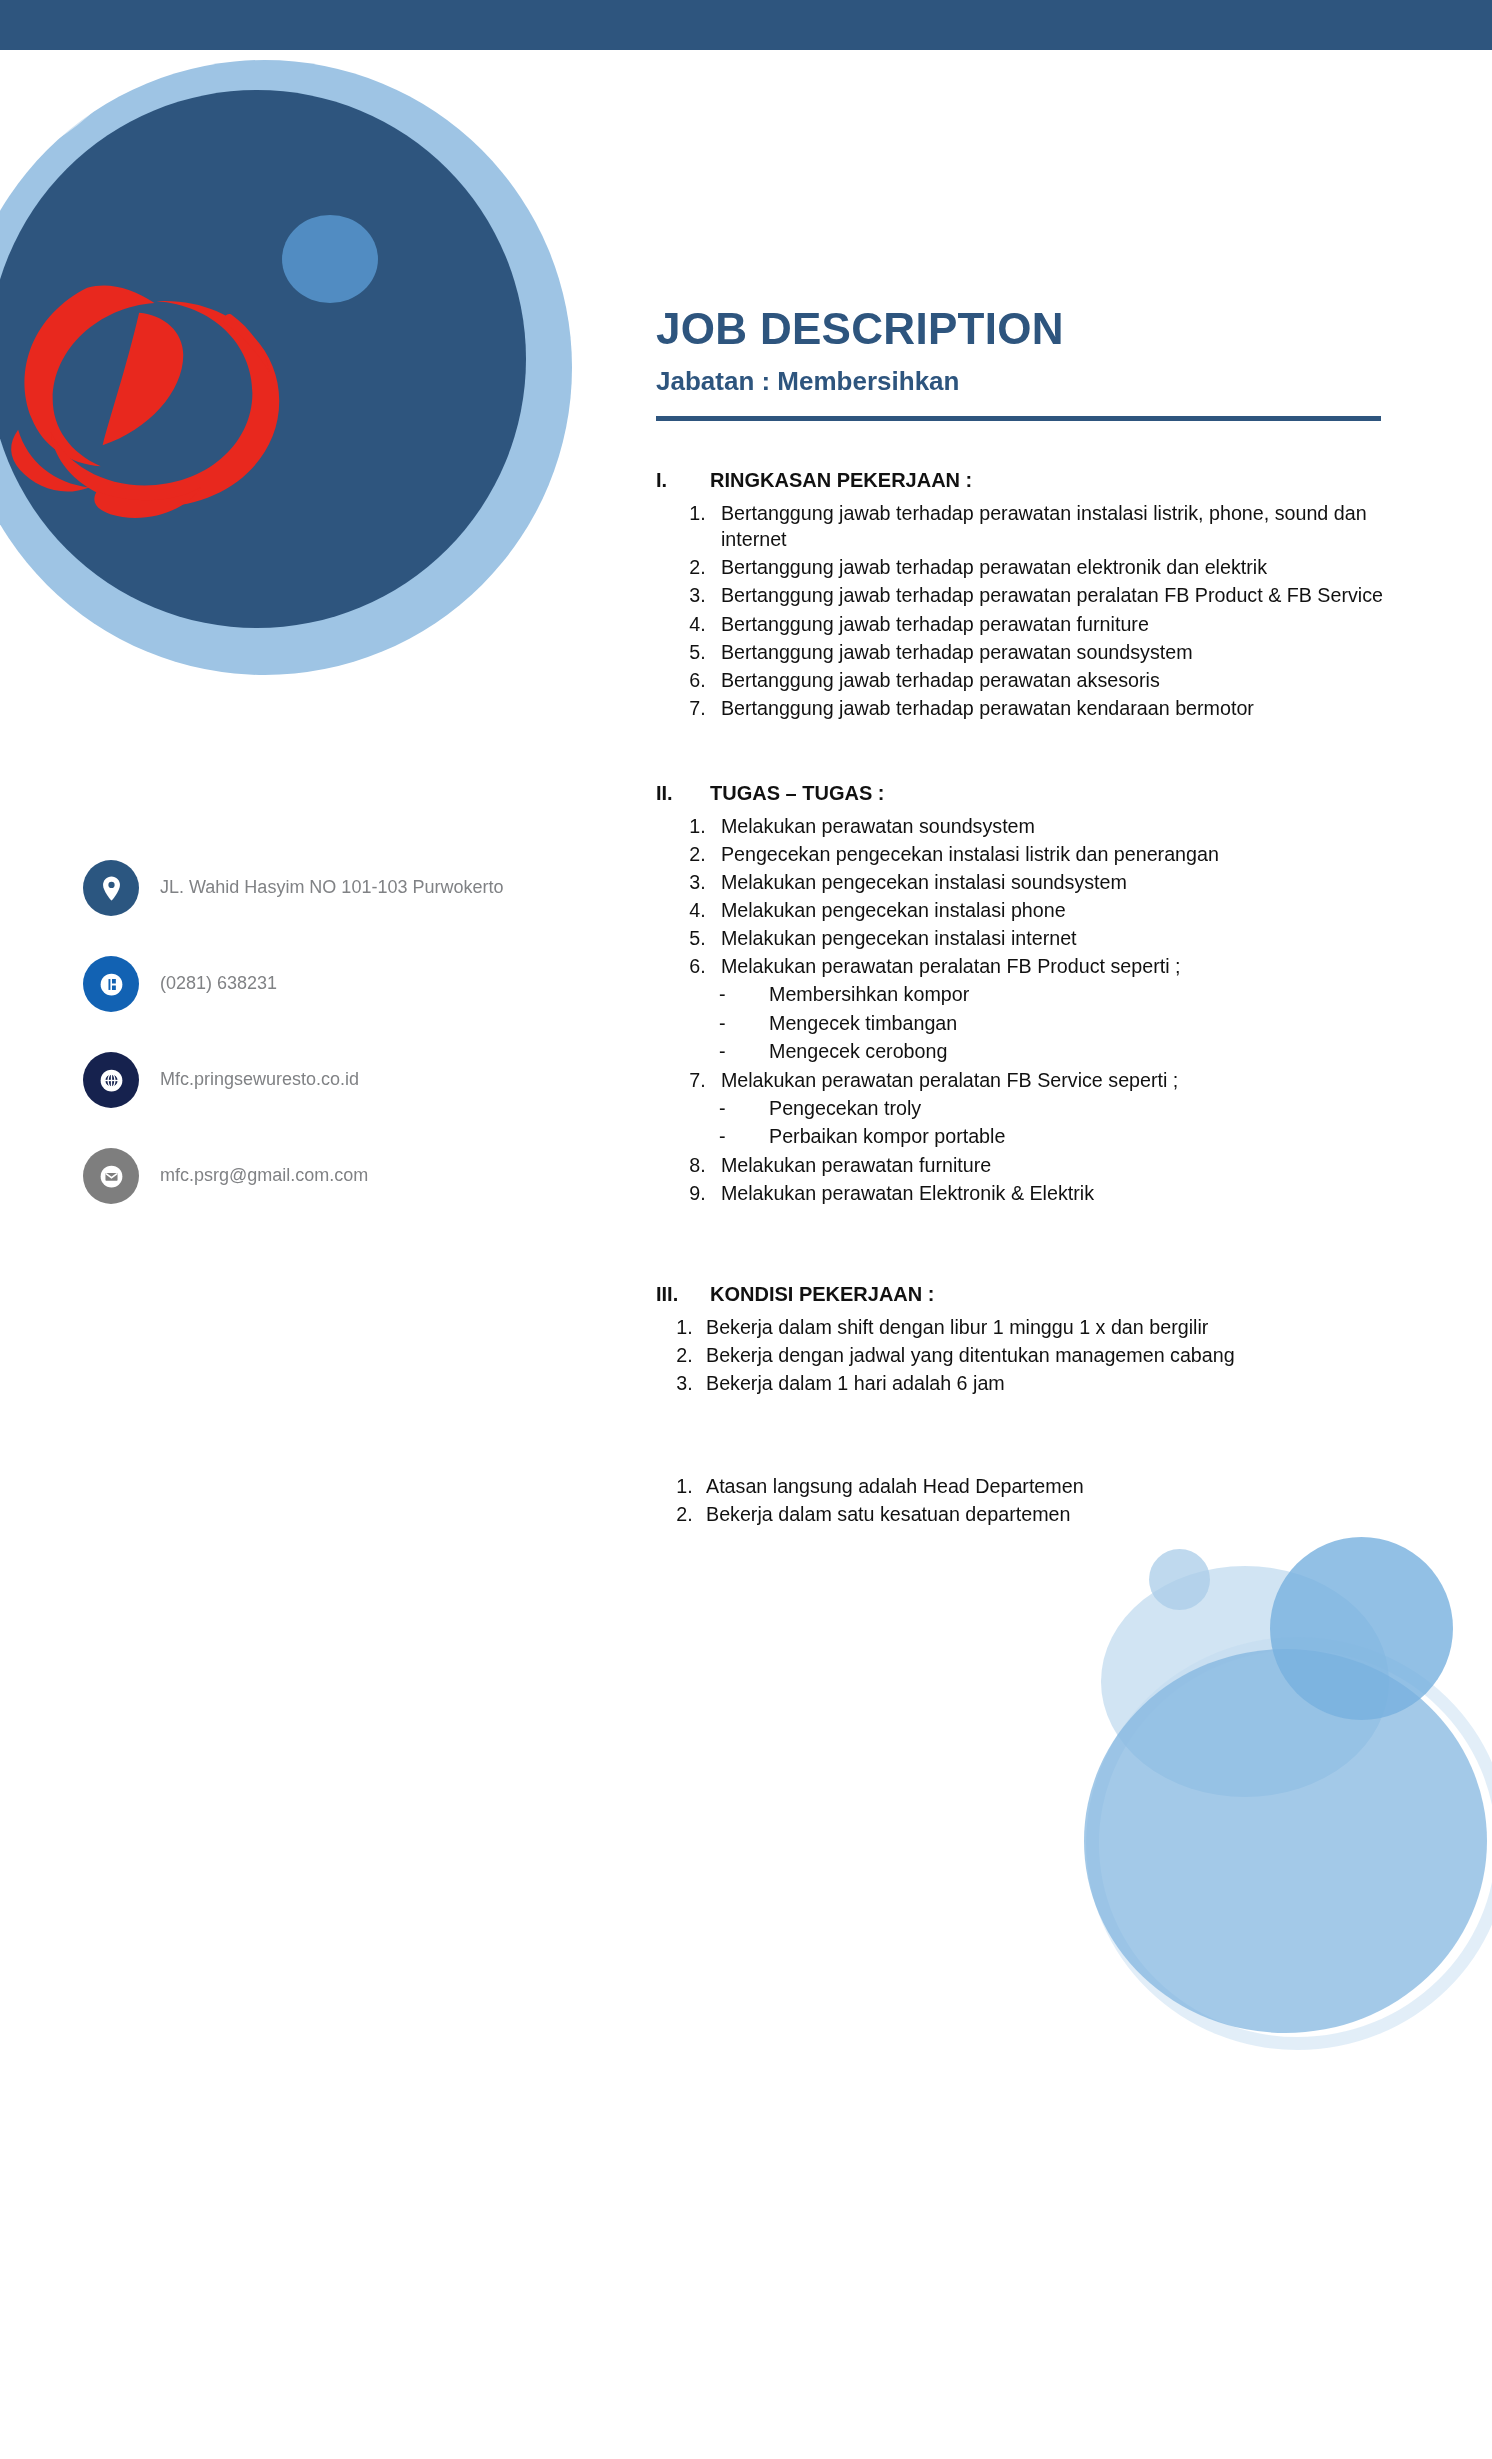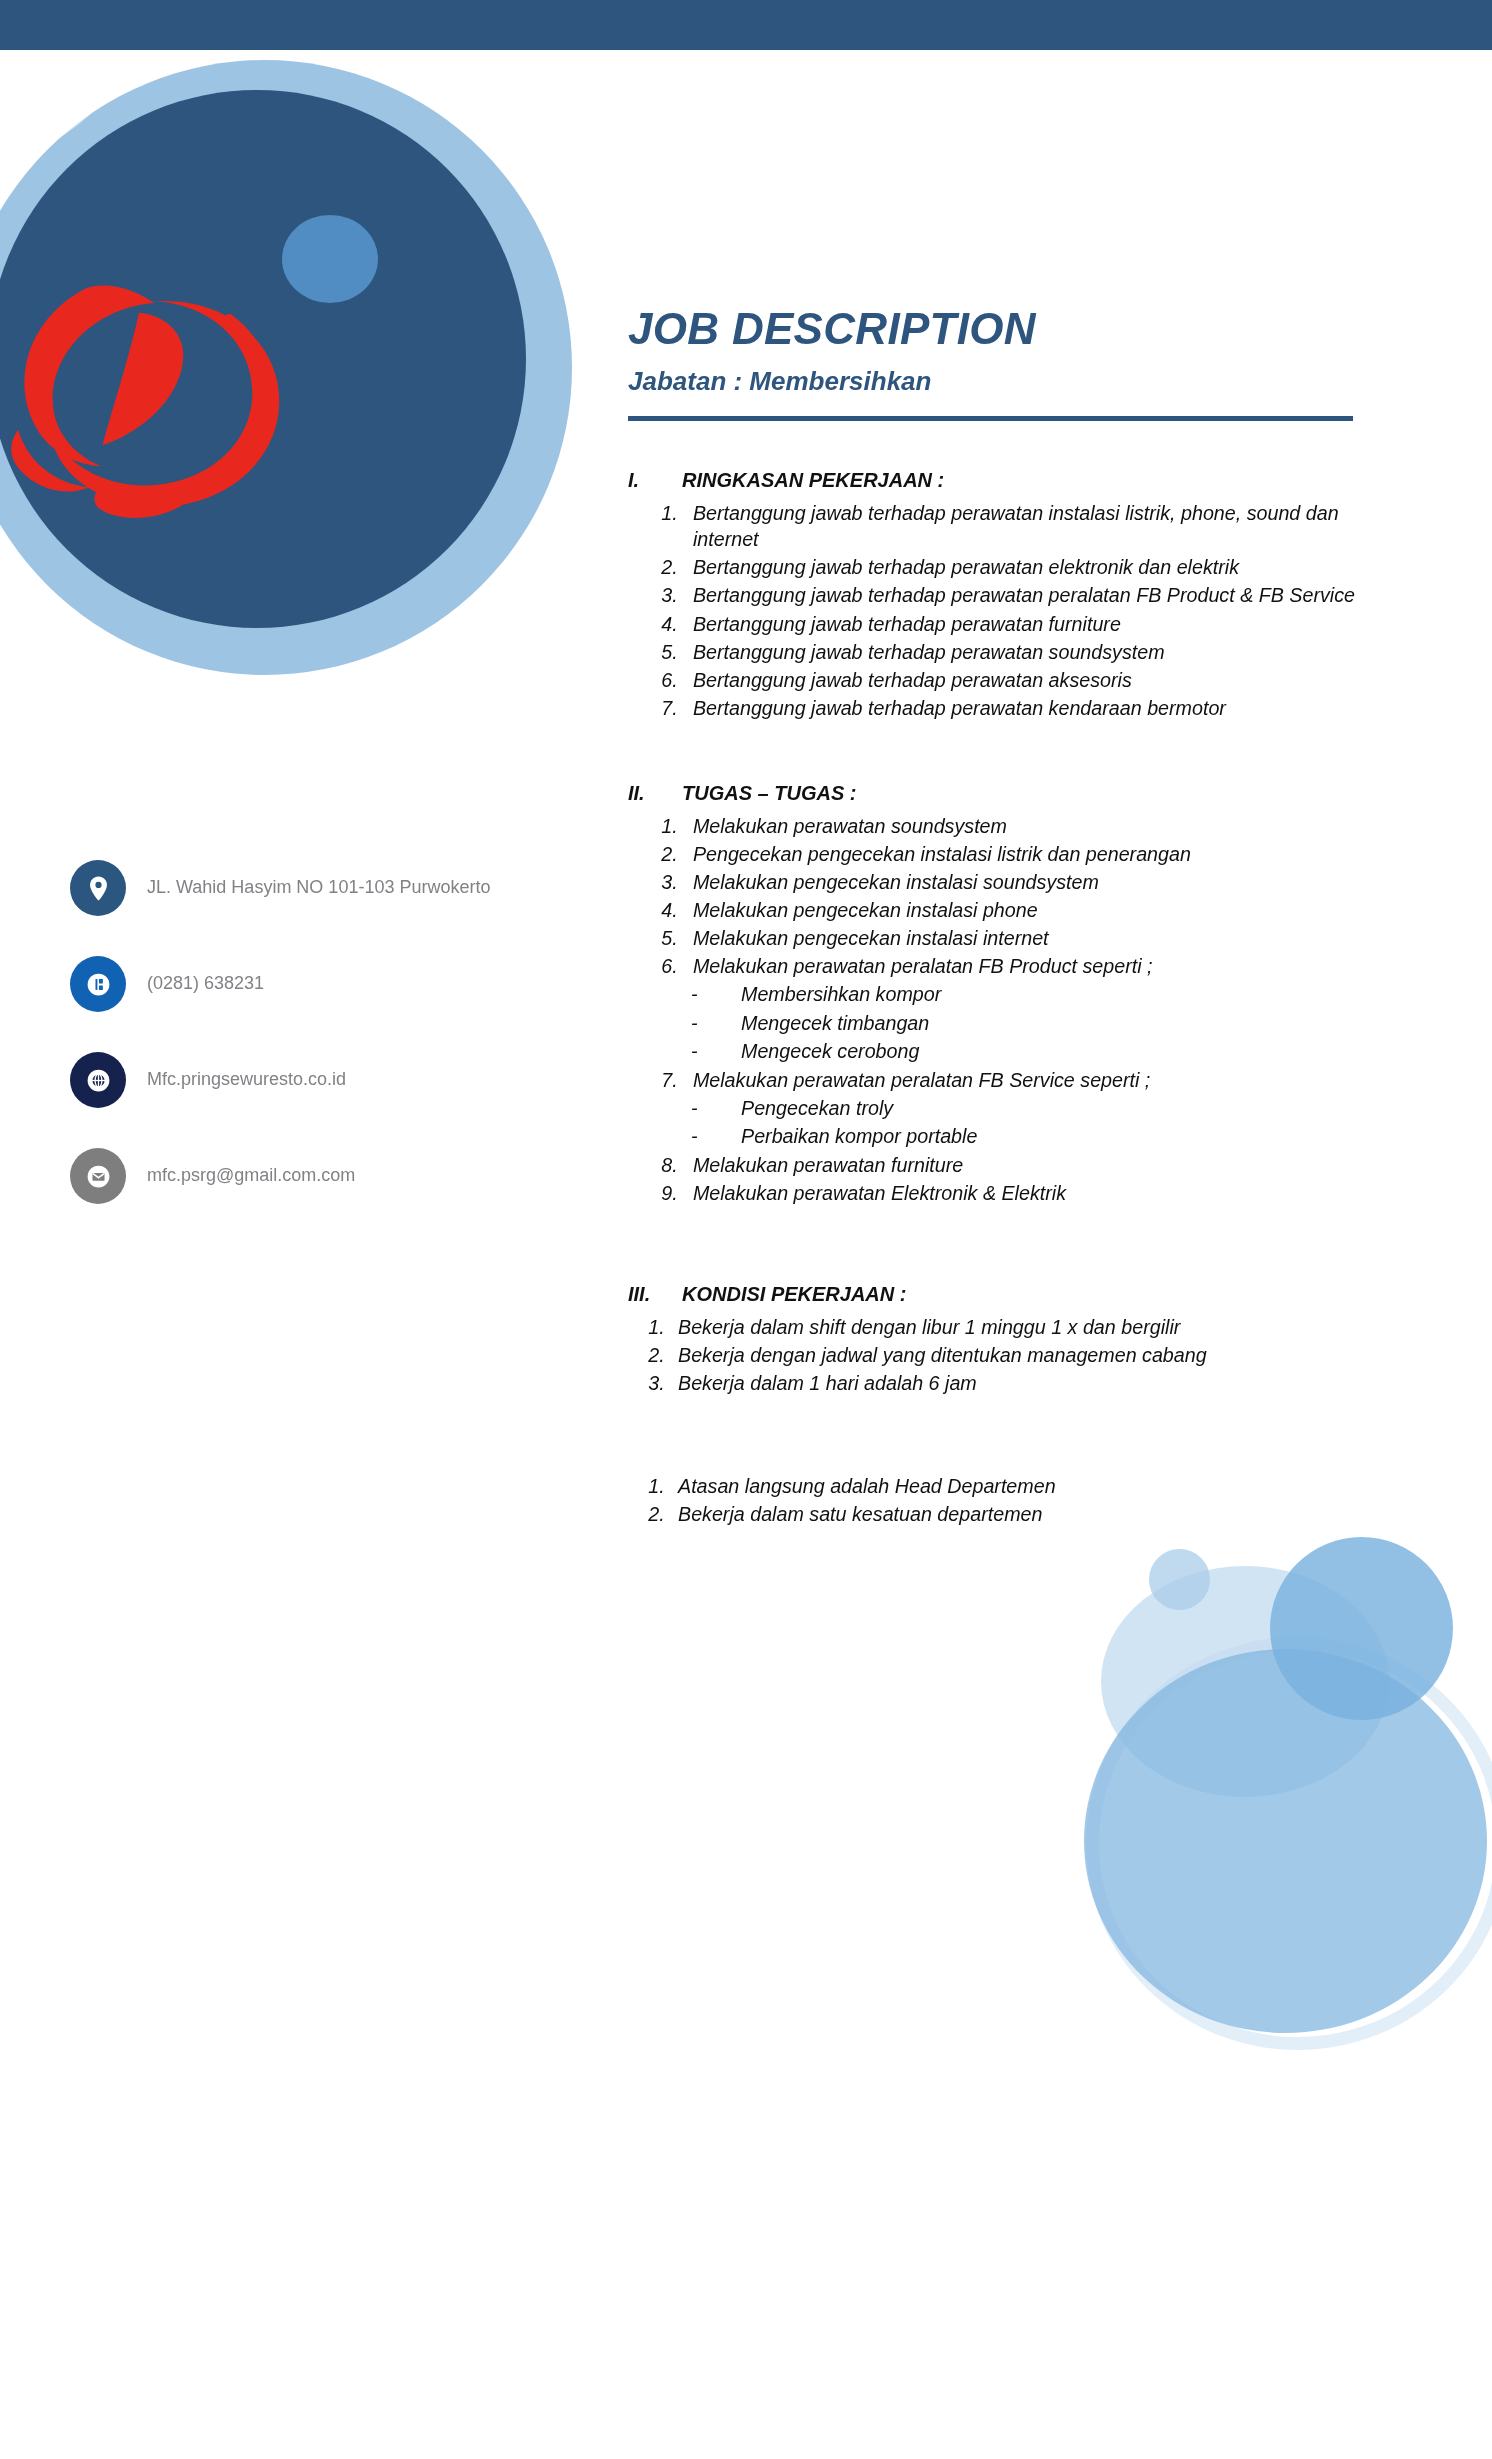--- a/index.html
+++ b/index.html
@@ -66,21 +66,21 @@
   }
   .logo-mark {
     position: absolute;
     left: 38px; top: 207px;
     width: 317px; height: 288px;
   }
 
   
   .contacts {
     position: absolute;
-    left: 70px; top: 860px;
+    left: 83px; top: 860px;
     width: 432px;
   }
   .contact-row {
     display: flex;
     align-items: center;
     margin-bottom: 40px;
     min-height: 56px;
   }
   .contact-icon {
     width: 56px; height: 56px;
@@ -106,23 +106,22 @@
   .deco { position: absolute; border-radius: 50%; }
   .deco-1 { left: 1149px; top: 1549px; width: 61px;  height: 61px;  background: #A9CCE8; opacity:.75; }
   .deco-2 { left: 1101px; top: 1566px; width: 288px; height: 231px; background: #C9DFF1; opacity:.85; }
   .deco-3 { left: 1270px; top: 1537px; width: 183px; height: 183px; background: #77B0DE; opacity:.80; }
   .deco-4 { left: 1084px; top: 1649px; width: 403px; height: 384px; background: #7FB4DF; opacity:.72; }
   .deco-5 { left: 1086px; top: 1637px; width: 423px; height: 413px; border:13.4px solid #BFDAEF; background:transparent; opacity:.45;}
 
   
   .content {
     position: absolute;
-    left: 628px; top: 306px;
+    left: 656px; top: 306px;
     width: 759px;
-    font-style: italic;
   }
   .doc-title {
     font-size: 44px;
     font-weight: bold;
     color: #2E557E;
     letter-spacing: 0.3px;
     line-height: 1.05;
     font-family: "Liberation Sans", sans-serif;
   }
   .doc-subtitle {

